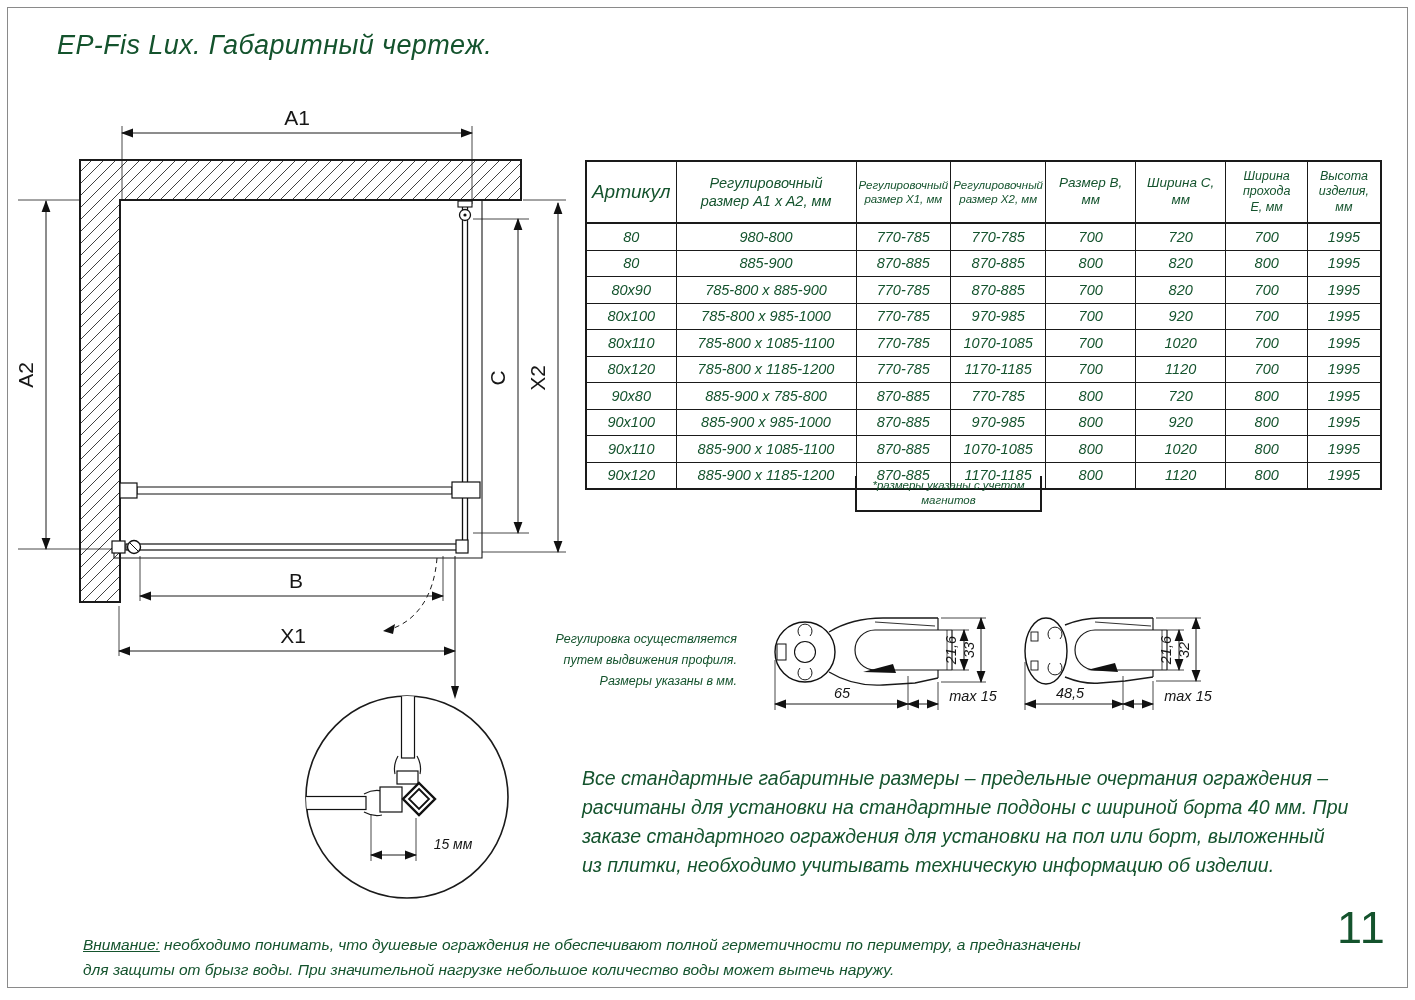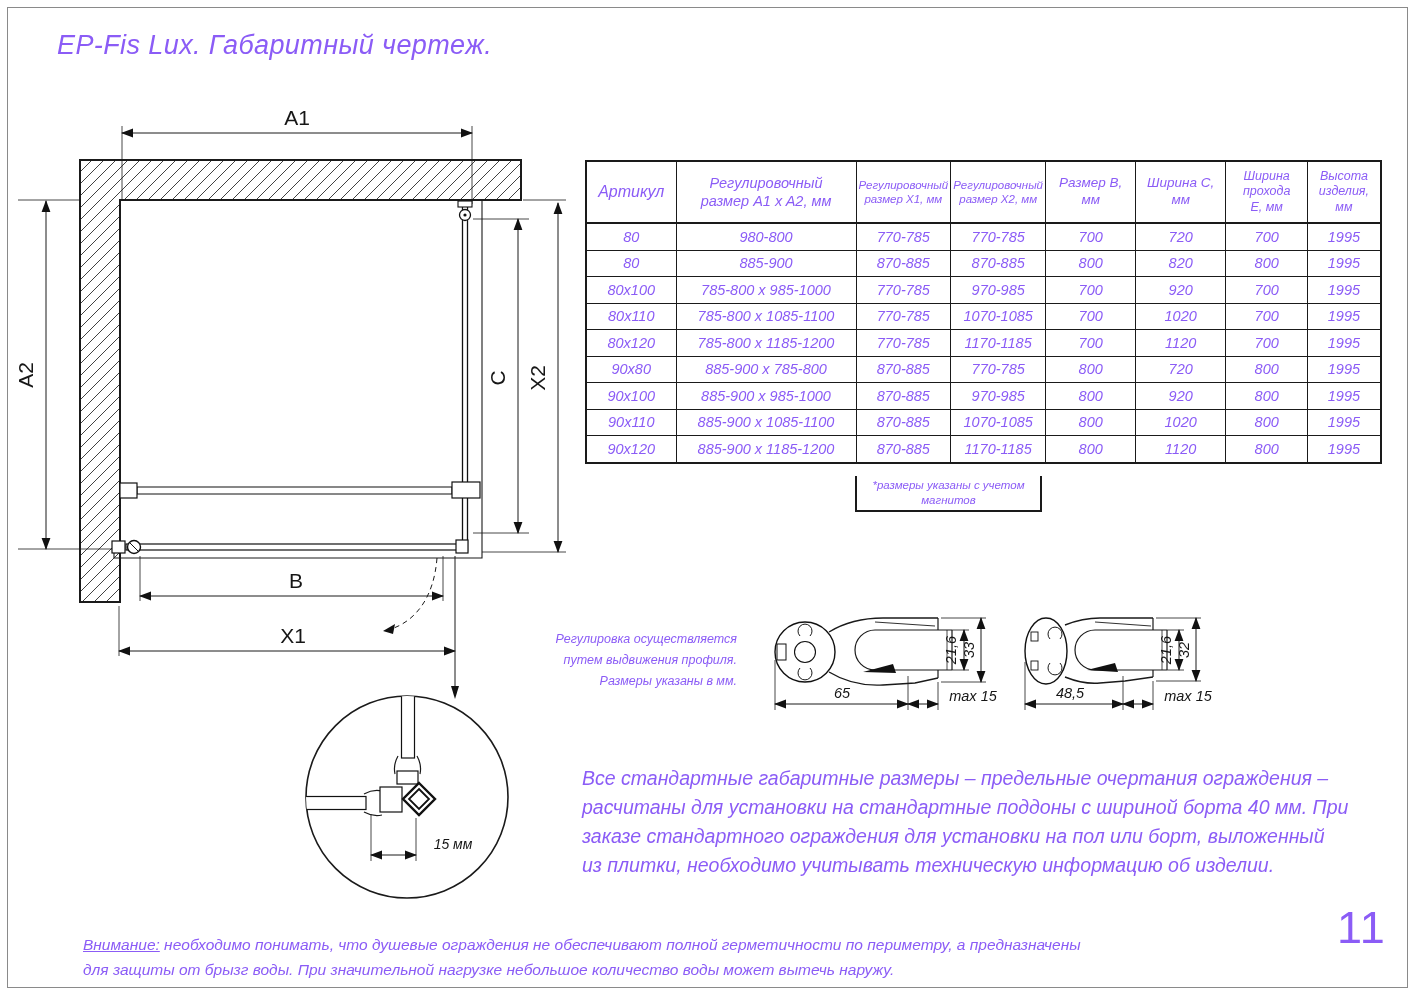--- a/index.html
+++ b/index.html
@@ -1,28 +1,28 @@
 <!DOCTYPE html>
 <html><head>
 <meta charset="utf-8">
 <style>
   html,body{margin:0;padding:0;background:#fff;}
   #page{position:relative;width:1415px;height:1000px;background:#fff;overflow:hidden;
-        font-family:"Liberation Sans","DejaVu Sans",sans-serif;color:#8b5cf6;}
+        font-family:"Liberation Sans","DejaVu Sans",sans-serif;color:#14532d;}
   #frame{position:absolute;left:7px;top:7px;width:1399px;height:979px;border:1px solid #8a8a8a;}
   .abs{position:absolute;}
   #title{left:57px;top:30px;font-size:27px;font-style:italic;letter-spacing:.4px;}
   
   .spec-table{position:absolute;left:585px;top:160px;border-collapse:collapse;table-layout:fixed;
               font-style:italic;border:2px solid #1a1a1a;}
   .spec-table th,.spec-table td{border:1px solid #1a1a1a;text-align:center;vertical-align:middle;
               padding:0 2px;white-space:pre-line;}
   .spec-table thead th{height:60px;font-weight:normal;border-bottom:2px solid #1a1a1a;line-height:1.25;}
   .spec-table tbody td{height:25.5px;font-size:14.5px;}
-  .spec-table .h0{font-size:16px;}
+  .spec-table .h0{font-size:19px;}
   .spec-table .h1{font-size:14.5px;}
   .spec-table .h2,.spec-table .h3{font-size:11.5px;}
   .spec-table .h4,.spec-table .h5{font-size:13.5px;}
   .spec-table .h6,.spec-table .h7{font-size:12.5px;}
   #footnote{left:855px;top:476px;width:183px;height:34px;border:2px solid #1a1a1a;border-top:none;
             font-style:italic;font-size:11.5px;text-align:center;white-space:pre-line;line-height:15px;
             display:flex;align-items:center;justify-content:center;}
   
   #adj-note{left:547px;top:629px;width:190px;font-size:12.5px;font-style:italic;text-align:right;
             white-space:pre-line;line-height:21px;}
@@ -198,20 +198,30 @@
           <td>80</td>
           <td>885-900</td>
           <td>870-885</td>
           <td>870-885</td>
           <td>800</td>
           <td>820</td>
           <td>800</td>
           <td>1995</td>
         </tr>
         <tr>
+          <td>80x90</td>
+          <td>785-800 x 885-900</td>
+          <td>770-785</td>
+          <td>870-885</td>
+          <td>700</td>
+          <td>820</td>
+          <td>700</td>
+          <td>1995</td>
+        </tr>
+        <tr>
           <td>80x100</td>
           <td>785-800 x 985-1000</td>
           <td>770-785</td>
           <td>970-985</td>
           <td>700</td>
           <td>920</td>
           <td>700</td>
           <td>1995</td>
         </tr>
         <tr>

